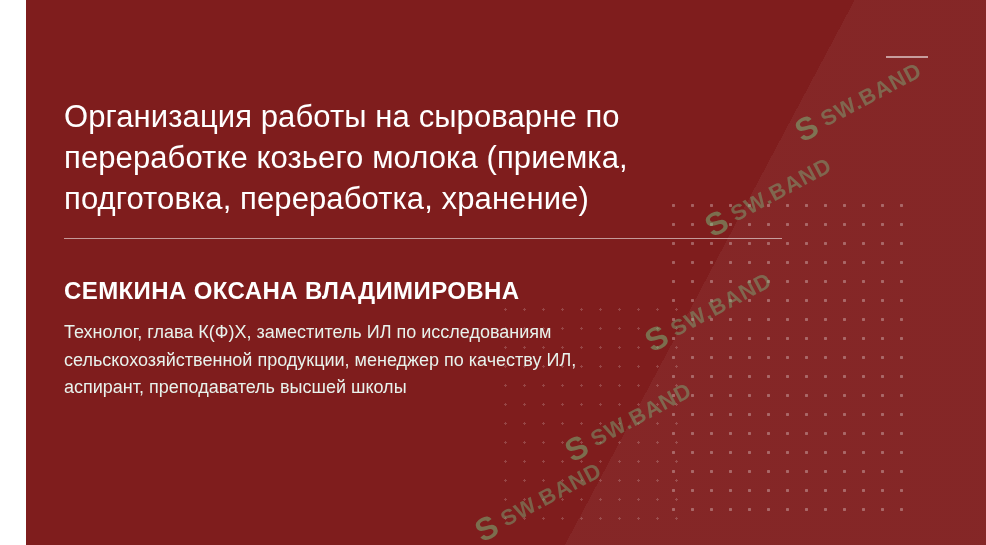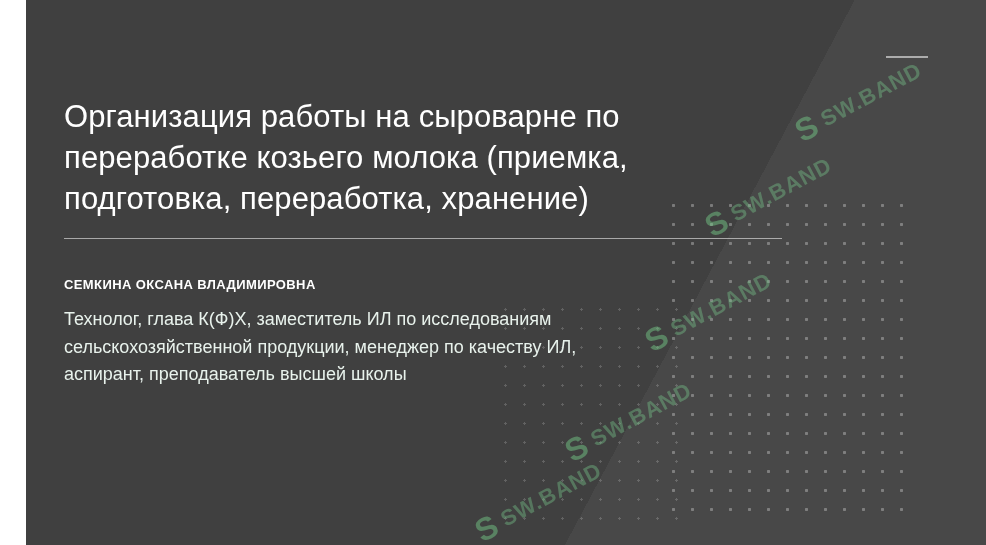--- a/index.html
+++ b/index.html
@@ -10,21 +10,21 @@
   body {
     width: 986px;
     height: 545px;
     overflow: hidden;
     font-family: "Liberation Sans", sans-serif;
   }
   .slide {
     position: relative;
     width: 986px;
     height: 545px;
-    background: #404040;
+    background: #7f1d1d;
     overflow: hidden;
   }
   
   .left-band {
     position: absolute;
     left: 0;
     top: 0;
     width: 26px;
     height: 545px;
     background: #ffffff;
@@ -88,21 +88,21 @@
   }
   .divider {
     width: 718px;
     height: 1px;
     background: rgba(255,255,255,0.55);
     margin: 0 0 0 0;
   }
   .author {
     margin-top: 38px;
     color: #ffffff;
-    font-size: 13px;
+    font-size: 24px;
     font-weight: 700;
     letter-spacing: 0.4px;
   }
   .subtitle {
     margin-top: 14px;
     color: #e8f2ec;
     font-size: 18px;
     line-height: 1.55;
     font-weight: 400;
     max-width: 540px;

